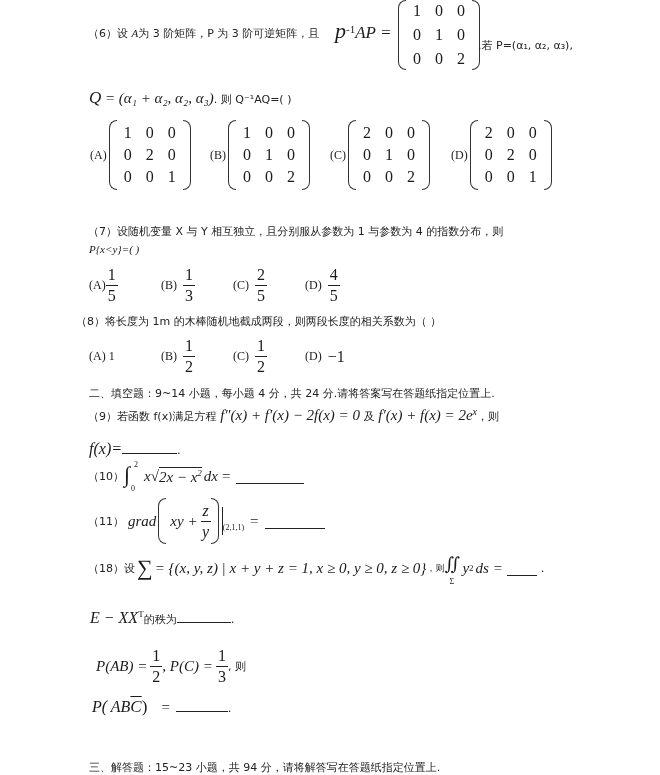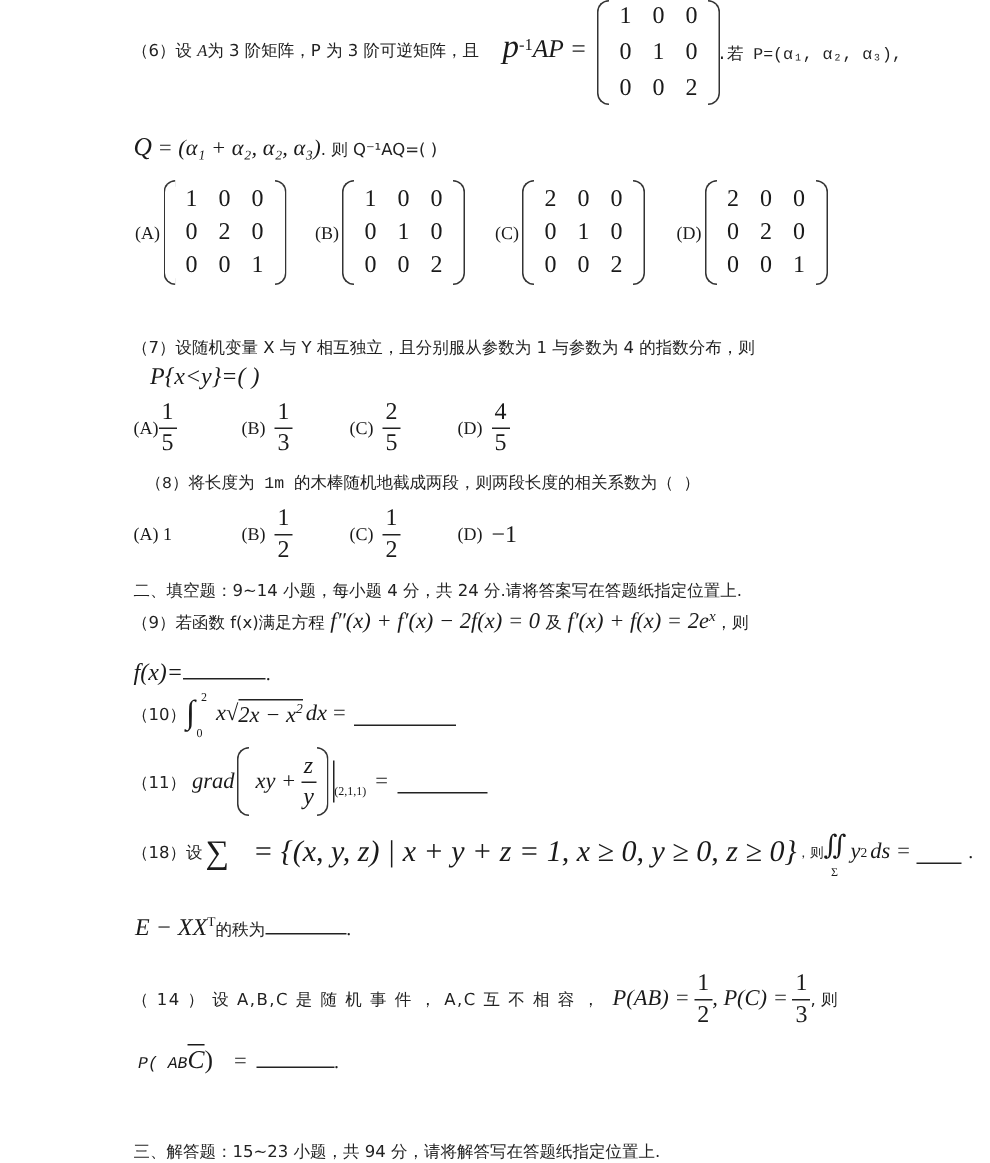--- a/index.html
+++ b/index.html
@@ -39,21 +39,21 @@
       <span>0</span>
       <span>0</span>
       <span>1</span>
       <span>0</span>
       <span>0</span>
       <span>0</span>
       <span>2</span>
     </div>
   <div class="bracket r" style="height:68px;"></div>
 </div>
-<div class="abs cn" style="left:478px; top:28px;font-family:Liberation Mono, monospace;">.若 P=(α₁, α₂, α₃),</div>
+<div class="abs cn" style="left:478px; top:38px;">.若 P=(α₁, α₂, α₃),</div>
 
 <div class="abs" style="left:89px; top:88px;">
   <span class="m big">Q</span>
   <span class="m mid">= (α₁ + α₂, α₂, α₃)</span><span class="cn">. 则 Q⁻¹AQ=(      )</span>
 </div>
 
 <div class="abs" style="left:90px; top:120px; width:500px; height:80px;">
   <div class="matrix" style="left:0px; top:0px;">
     <span class="opt" style="margin-right:2px;">(A)</span>
     <div class="bracket l" style="height:68px;"></div>
@@ -114,21 +114,21 @@
         <span>0</span>
         <span>0</span>
         <span>0</span>
         <span>1</span>
       </div>
     <div class="bracket r" style="height:68px;"></div>
   </div>
 </div>
 
 <div class="abs cn" style="left:88px; top:224px;">（7）设随机变量 X 与 Y 相互独立，且分别服从参数为 1 与参数为 4 的指数分布，则</div>
-<div class="abs m" style="left:100px; top:243px; font-size:16px;">P{x&lt;y}=(     )</div>
+<div class="abs m" style="left:89px; top:243px; font-size:11px;">P{x&lt;y}=(     )</div>
 <div class="abs" style="left:89px; top:265px; display:flex; gap:0;">
   <div style="width:72px; display:flex; align-items:center;">
     <span class="opt">(A)</span>
     <span class="frac">
         <span class="num">1</span>
         <span>5</span>
       </span>
   </div>
   <div style="width:72px; display:flex; align-items:center; gap:6px;">
     <span class="opt">(B)</span>
@@ -146,21 +146,21 @@
   </div>
   <div style="width:72px; display:flex; align-items:center; gap:6px;">
     <span class="opt">(D)</span>
     <span class="frac">
         <span class="num">4</span>
         <span>5</span>
       </span>
   </div>
 </div>
 
-<div class="abs cn" style="left:97px; top:314px;font-family:Liberation Mono, monospace;">（8）将长度为 1m 的木棒随机地截成两段，则两段长度的相关系数为（    ）</div>
+<div class="abs cn" style="left:76px; top:314px;">（8）将长度为 1m 的木棒随机地截成两段，则两段长度的相关系数为（    ）</div>
 <div class="abs" style="left:89px; top:336px; display:flex; align-items:center;">
   <div style="width:72px; display:flex; align-items:center; gap:3px;">
     <span class="opt">(A)</span>
     <span class="opt">1</span>
   </div>
   <div style="width:72px; display:flex; align-items:center; gap:6px;">
     <span class="opt">(B)</span>
     <span class="frac">
         <span class="num">1</span>
         <span>2</span>
@@ -218,56 +218,55 @@
   <div class="bracket r" style="height:44px;"></div>
   <span style="border-left:1.4px solid #222; height:28px; margin-left:3px;"></span>
   <span class="mr" style="font-size:8px; align-self:flex-end; margin-bottom:14px;">(2,1,1)</span>
   <span class="mr mid" style="margin-left:6px;">=</span>
   <span class="blank" style="width:60px; margin-left:6px; height:14px;"></span>
 </div>
 
 <div class="abs" style="left:88px; top:553px; display:flex; align-items:center;">
   <span class="cn">（18）设</span>
   <span class="mr" style="font-size:22px; margin-left:2px;">∑</span>
-  <span class="m" style="font-size:20px; margin-left:16px;">= {(x, y, z) | x + y + z = 1, x ≥ 0, y ≥ 0, z ≥ 0}</span>
+  <span class="m" style="font-size:15px; margin-left:2px;">= {(x, y, z) | x + y + z = 1, x ≥ 0, y ≥ 0, z ≥ 0}</span>
   <span class="cn" style="font-size:9px;">，则</span>
   <span style="position:relative; display:inline-block; width:18px; height:30px;">
     <span class="mr" style="font-size:18px; position:absolute; left:0; top:0;">∬</span>
     <span class="mr" style="font-size:8px; position:absolute; left:5px; top:24px;">Σ</span>
   </span>
   <span class="m mid">y</span>
     <sup class="mr" style="font-size:9px;">2</sup>
   <span class="m mid" style="margin-left:2px;">ds =</span>
   <span class="blank" style="width:30px; margin-left:4px; height:14px;"></span>
   <span style="margin-left:4px;">.</span>
 </div>
 
 <div class="abs" style="left:88px; top:609px; display:flex; align-items:baseline;">
   <span class="mr" style="font-size:16px; margin-left:2px;"><span class="m">E − XX</span><sup style="font-size:9px;">T</sup></span>
   <span class="cn">的秩为</span>
   <span class="blank" style="width:54px;"></span>
   <span>.</span>
 </div>
 
 <div class="abs" style="left:88px; top:646px; display:flex; align-items:center;">
-  <span class="cn" style="letter-spacing:1px;">（ 14 ） 设 A,B,C 是 随 机 事 件 ， A,C 互 不 相 容 ，</span>
   <span class="m mid" style="margin-left:8px;">P(AB) =</span>
   <span class="frac" style="margin-left:3px;">
       <span class="num">1</span>
       <span>2</span>
     </span>
   <span class="m mid">, P(C) =</span>
   <span class="frac" style="margin-left:3px;">
       <span class="num">1</span>
       <span>3</span>
     </span>
   <span class="cn">, 则</span>
 </div>
 <div class="abs" style="left:92px; top:697px; display:flex; align-items:baseline;">
-  <span class="m" style="font-size:11px;font-family:Liberation Mono, monospace;">P( AB</span>
+  <span class="m" style="font-size:16px;">P( AB</span>
     <span class="m" style="font-size:17px; text-decoration:overline;">C</span>
     <span class="mr" style="font-size:17px;">)</span>
   <span class="mr mid" style="margin-left:14px;">=</span>
   <span class="blank" style="width:52px; margin-left:6px;"></span>
   <span>.</span>
 </div>
 
 <div class="abs cn" style="left:89px; top:760px;">三、解答题：15~23 小题，共 94 分，请将解答写在答题纸指定位置上.</div>
 
 </body></html>

